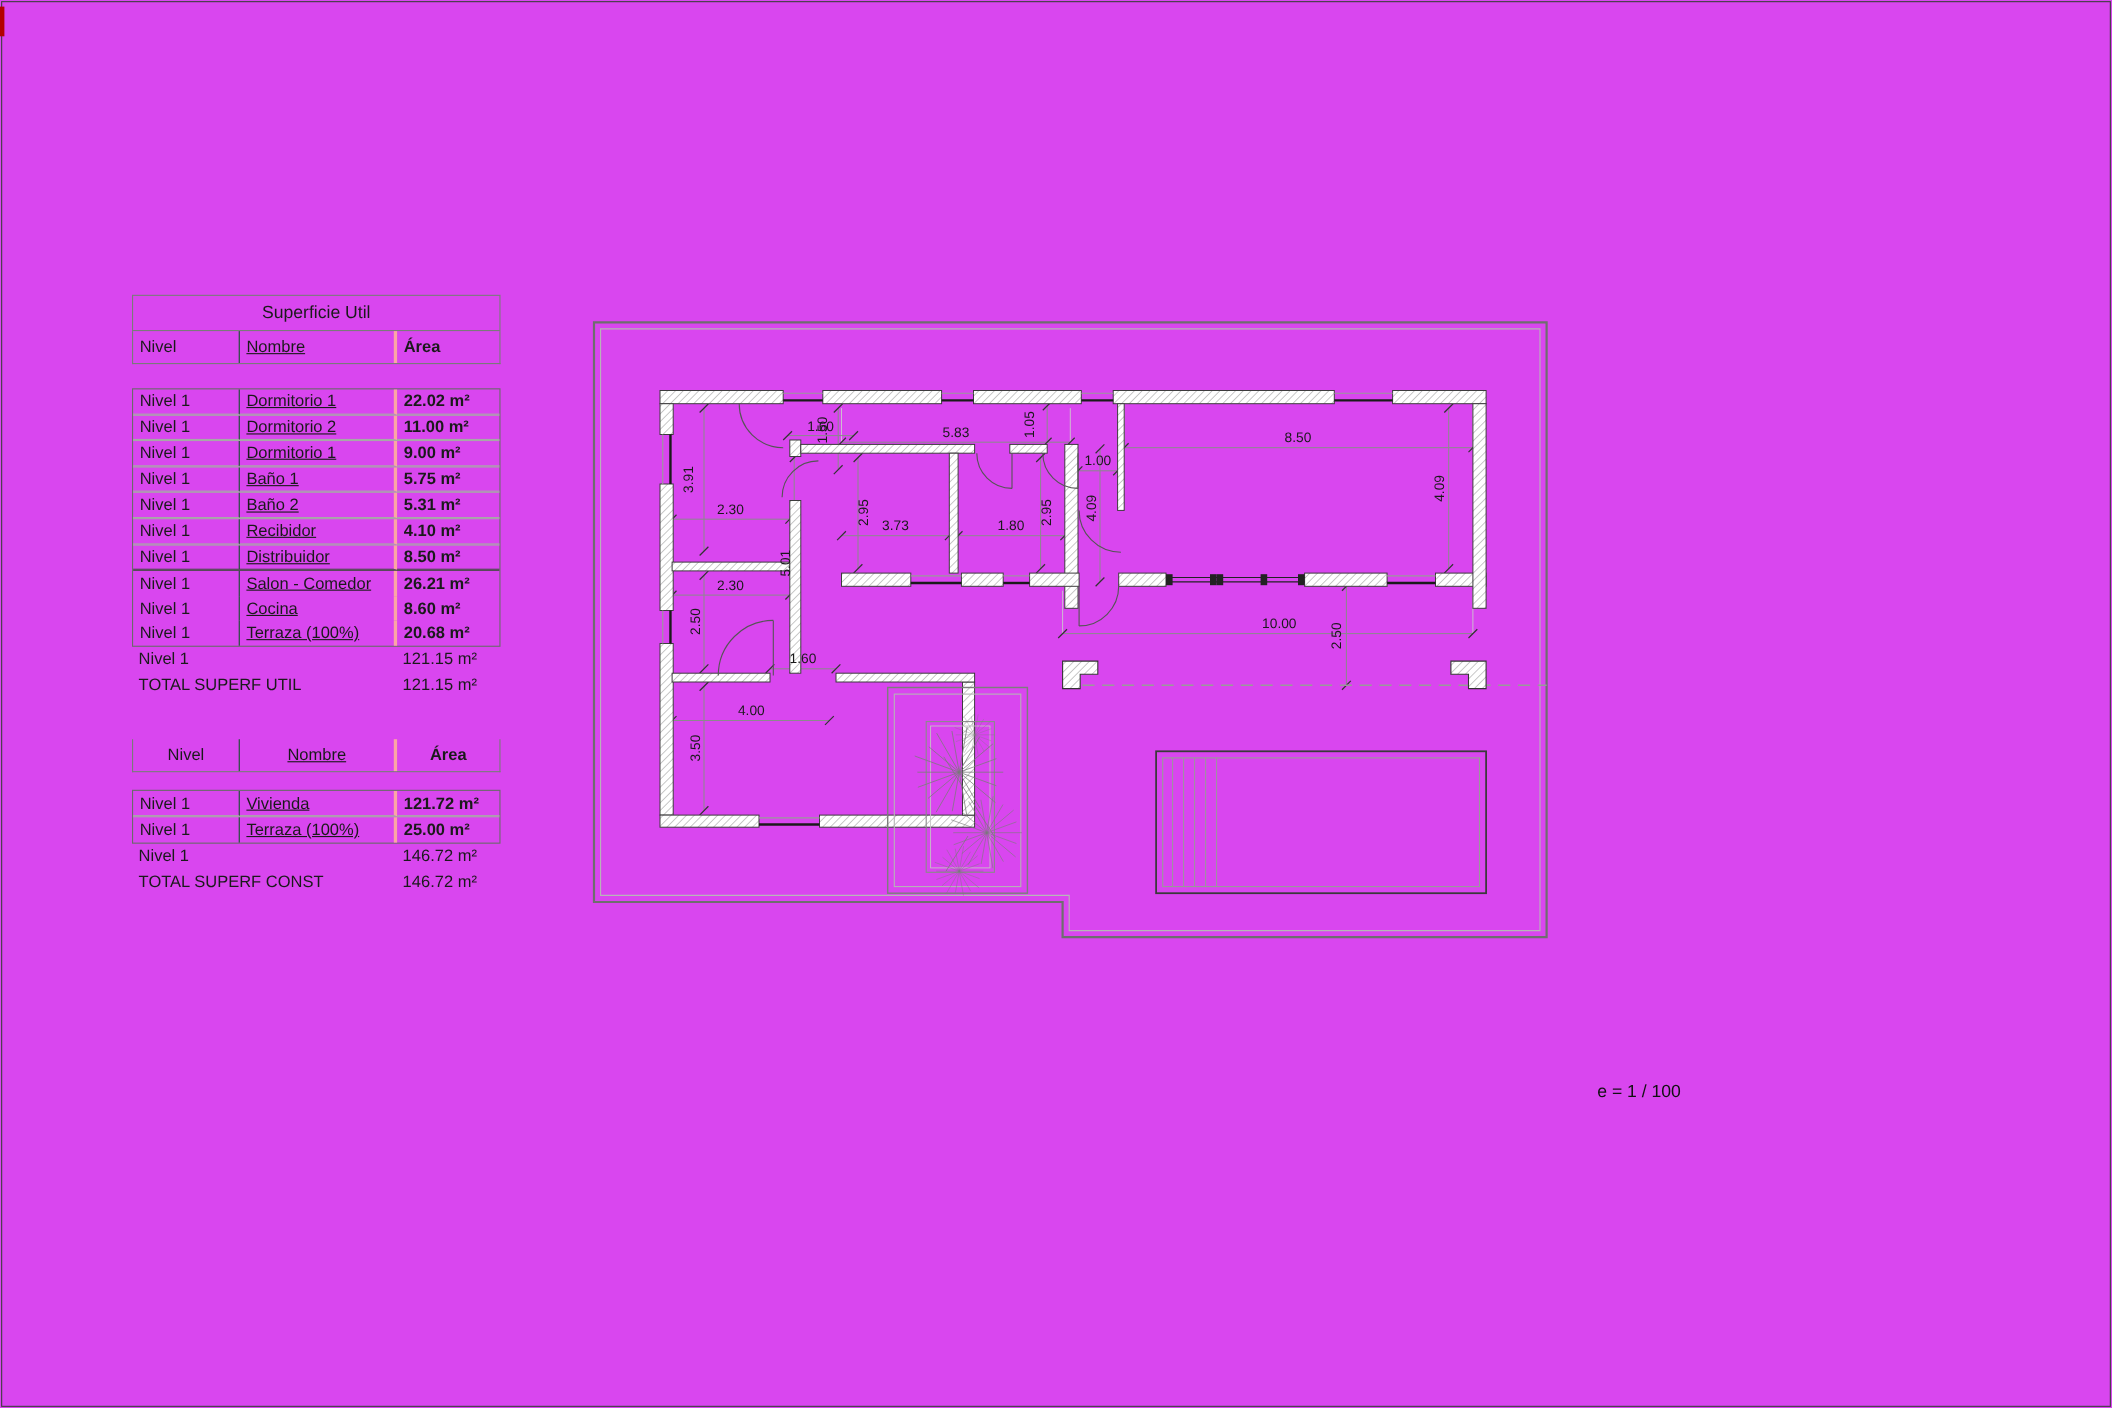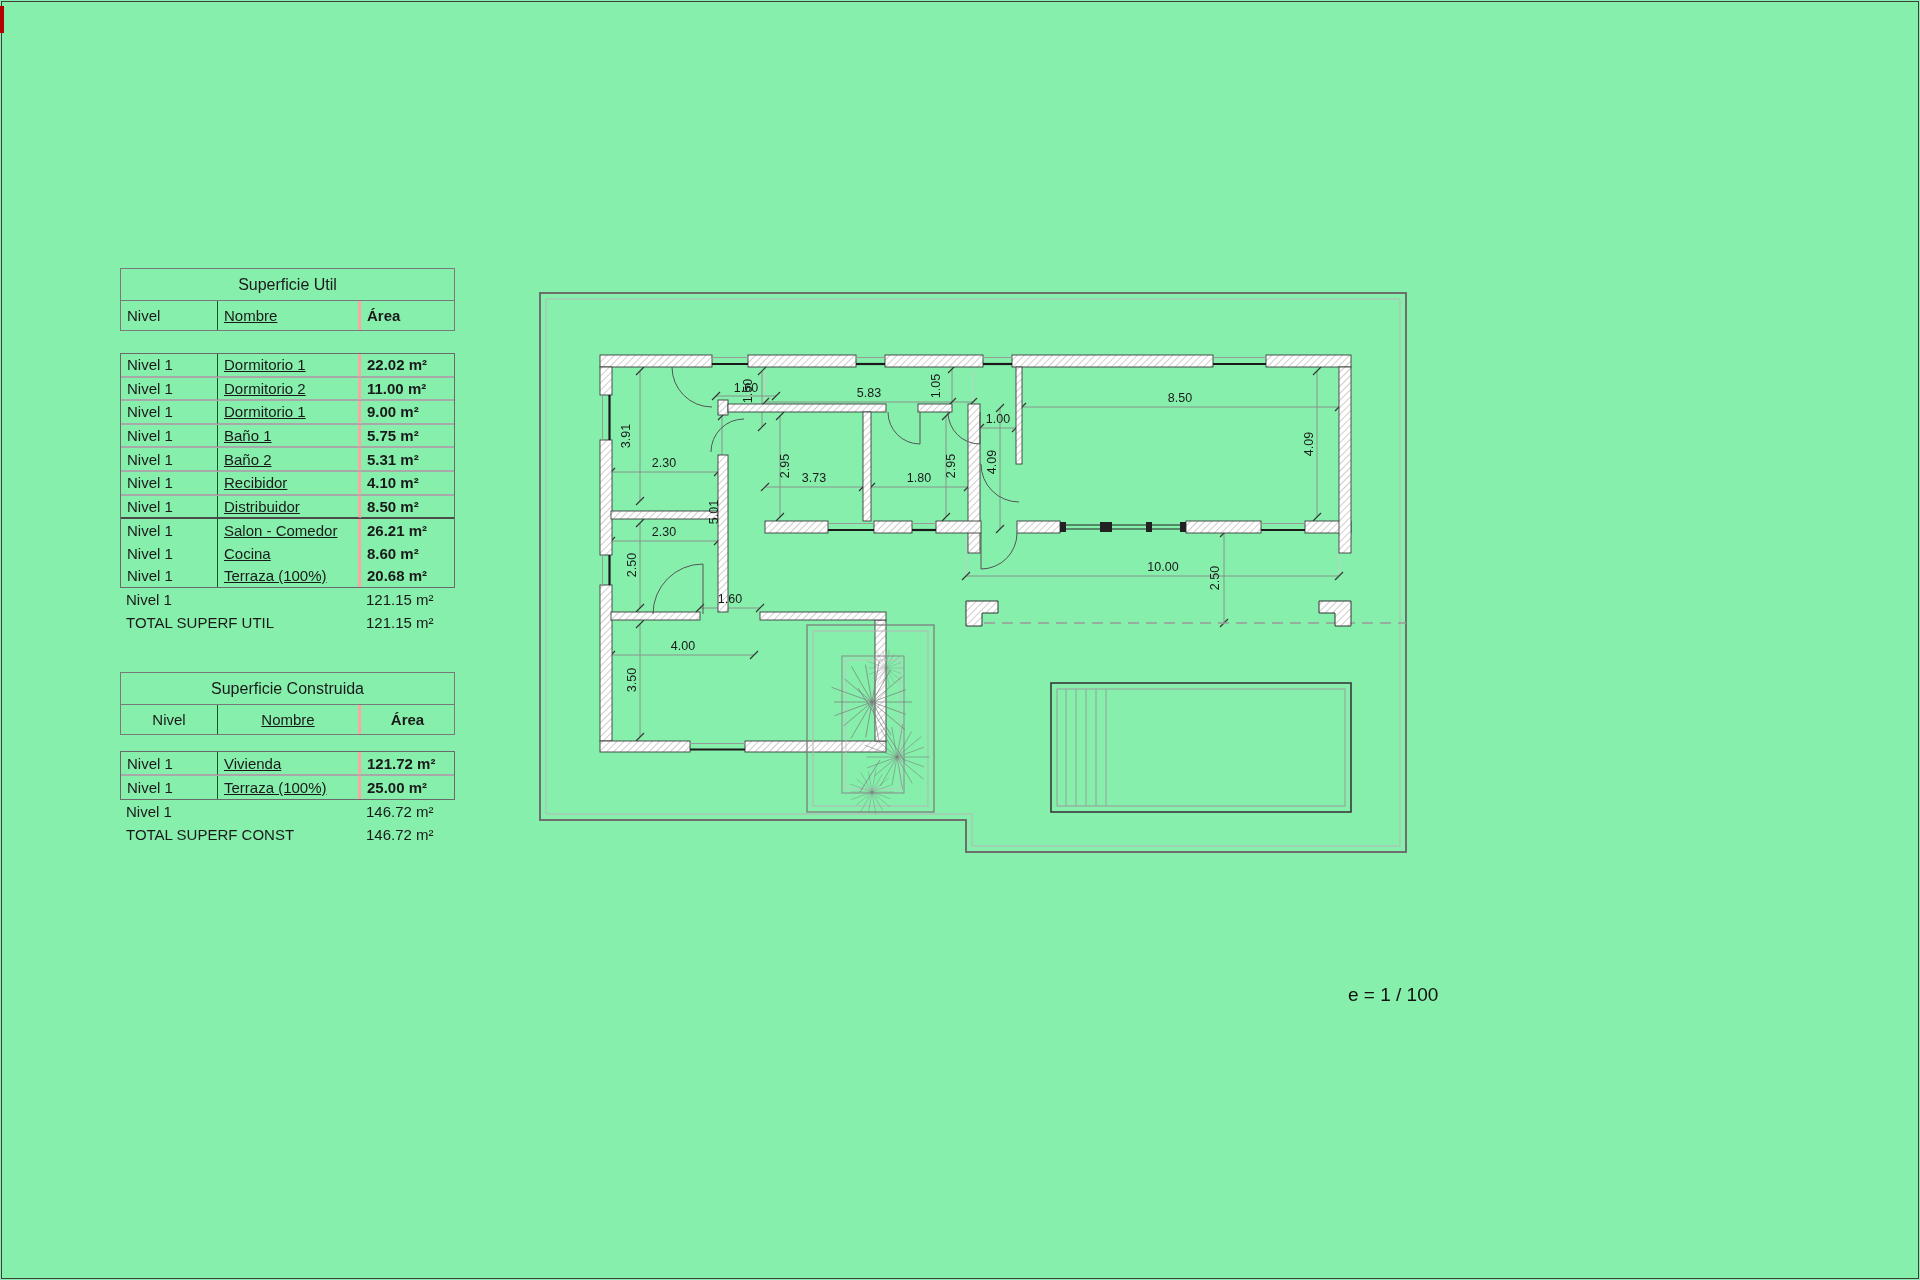--- a/index.html
+++ b/index.html
@@ -1,16 +1,16 @@
 <!DOCTYPE html>
 <html><head>
 <meta charset="utf-8">
 <style>
   html,body{margin:0;padding:0;background:#fff;}
-  #page{position:relative;width:1920px;height:1280px;background:#86efac;
+  #page{position:relative;width:1920px;height:1280px;background:#d946ef;
         font-family:"Liberation Sans","DejaVu Sans",sans-serif;color:#1a1a1a;overflow:hidden;}
   #page-frame{position:absolute;left:1px;top:1px;width:1916px;height:1276px;border:1px solid #3f3f3f;pointer-events:none;}
   #red-mark{position:absolute;left:0;top:6px;width:4px;height:27px;background:#b30000;}
 
   .area-table{position:absolute;left:120px;width:335px;font-size:15px;}
   .t-title{height:31px;border:1px solid #7a7a7a;display:flex;align-items:center;justify-content:center;font-size:16px;}
   .t-header{height:29px;border:1px solid #7a7a7a;border-top:none;display:flex;align-items:stretch;}
   .t-header .c{display:flex;align-items:center;}
   .t-gap{height:22px;}
   .t-gap2{height:16px;}
@@ -22,21 +22,21 @@
   .c1{width:97px;border-right:1px solid #14532d;}
   .c2{width:143px;border-right:3px solid #fca5a5;text-decoration:underline;}
   .c3{width:93px;font-weight:bold;}
   .sep{border-bottom:1px solid #a8a8a8;}
   .sepd{border-bottom:1px solid #4a4a4a;}
   .nosep{border-bottom:none;}
   .t-header.centered .c{justify-content:center;padding-left:0;}
   .free-row{display:flex;height:23px;align-items:center;font-size:15px;}
   .free-row .f1{width:240px;padding-left:6px;}
   .free-row .f2{padding-left:0px;text-align:center;}
-  #scale-note{position:absolute;left:1348px;top:984px;font-size:19px;color:#111;}
+  #scale-note{position:absolute;left:1452px;top:984px;font-size:16px;color:#111;}
   svg text{font-family:"Liberation Sans","DejaVu Sans",sans-serif;}
 </style>
 </head>
 <body>
 
 <div id="page">
   <div id="page-frame"></div>
   <div id="red-mark"></div>
 
   <div class="area-table" style="top:268px;">
@@ -103,21 +103,20 @@
       <div class="f1">Nivel 1</div>
       <div class="f2">121.15 m²</div>
     </div>
     <div class="free-row">
       <div class="f1">TOTAL SUPERF UTIL</div>
       <div class="f2">121.15 m²</div>
     </div>
   </div>
 
   <div class="area-table" style="top:672px;">
-    <div class="t-title">Superficie Construida</div>
     <div class="t-header centered">
       <div class="c c1">Nivel</div>
       <div class="c c2">Nombre</div>
       <div class="c c3">Área</div>
     </div>
     <div class="t-gap2"></div>
     <div class="t-block">
       <div class="t-row h23 sep">
         <div class="c c1 sep">Nivel 1</div>
         <div class="c c2 sep">Vivienda</div>

